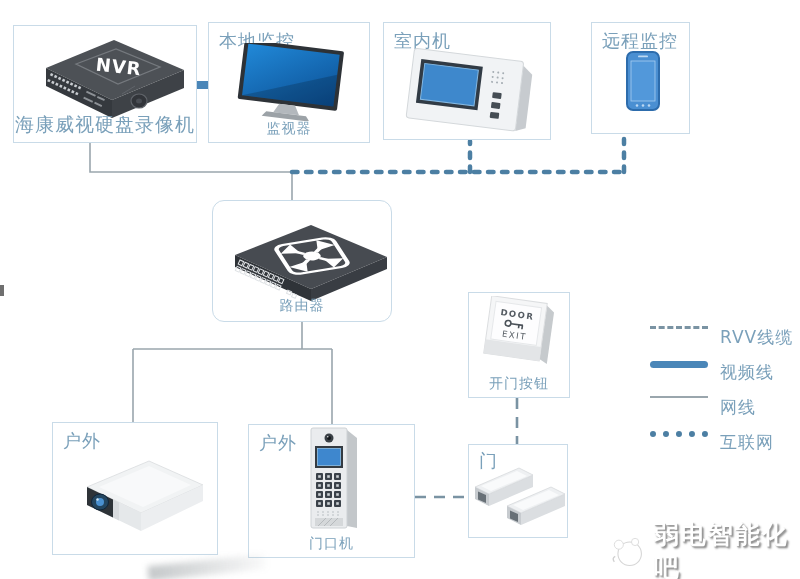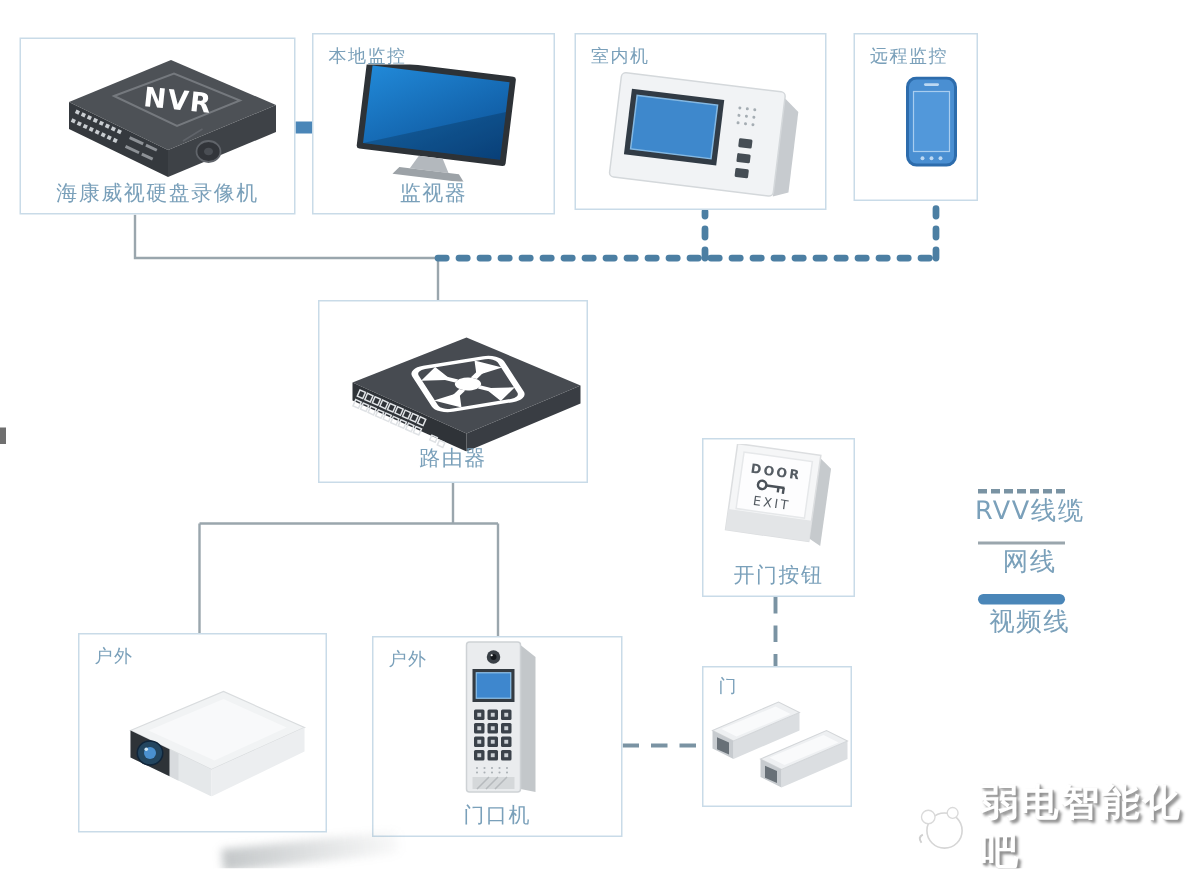--- a/index.html
+++ b/index.html
@@ -6,30 +6,30 @@
   *{box-sizing:border-box;}
   .canvas{
     position:relative;width:800px;height:579px;background:#ffffff;overflow:hidden;
     font-family:"DejaVu Sans","Liberation Sans",sans-serif;
   }
   .wires{position:absolute;left:0;top:0;width:800px;height:579px;}
   .node{
     position:absolute;background:#ffffff;border:1px solid #c9dbe8;
   }
   .node-title{
-    position:absolute;top:6px;left:10px;font-size:12px;color:#7aa0ba;letter-spacing:1px;
+    position:absolute;top:6px;left:10px;font-size:18px;color:#7aa0ba;letter-spacing:1px;
   }
   .node-label{
     position:absolute;bottom:4px;left:0;right:0;text-align:center;
     font-size:14px;color:#7aa0ba;letter-spacing:1px;white-space:nowrap;
   }
   .dev{position:absolute;}
   
   .legend{position:absolute;left:650px;top:326px;}
-  .legend-row{display:flex;align-items:center;height:35px;flex-direction:column;}
+  .legend-row{display:flex;align-items:flex-start;height:35px;}
   .legend-sample{width:58px;margin-right:12px;}
   .leg-dashed{height:0;border-top:3px dashed #7a93a3;}
   .leg-thin{height:0;border-top:2px solid #9aa6ad;}
   .leg-thick{height:7px;background:#4a86b8;border-radius:4px;}
   .leg-dotted{height:0;border-top:6px dotted #4c7fa3;}
   .legend-label{font-size:17px;color:#7aa0ba;letter-spacing:1px;}
   
   .watermark{position:absolute;left:608px;top:518px;display:flex;align-items:center;}
   .wm-text{
     font-size:25px;font-weight:bold;color:#ffffff;letter-spacing:2px;margin-left:6px;
@@ -90,21 +90,21 @@
           <rect x="40" y="1" width="10" height="2"></rect>
             <rect x="52" y="1" width="8" height="2"></rect>
           <rect x="40" y="7.5" width="10" height="2"></rect>
             <rect x="52" y="7.5" width="8" height="2"></rect>
         </g>
       </g>
       <ellipse cx="121" cy="73" rx="8" ry="7" fill="#32353a" stroke="#60646a" stroke-width="1.2"></ellipse>
       <ellipse cx="121" cy="73" rx="3" ry="2.5" fill="#4a4e54"></ellipse>
       <path d="M104,66 L117,58" stroke="#60646a" stroke-width="1" fill="none"></path>
     </svg>
-    <div class="node-label" style="font-size:14px;">海康威视硬盘录像机</div>
+    <div class="node-label" style="font-size:19px;">海康威视硬盘录像机</div>
   </div>
 
   <div class="node" style="left:208px;top:22px;width:162px;height:121px;">
     <div class="node-title">本地监控</div>
     <svg class="dev" style="left:6px;top:20px;" width="150" height="78" viewBox="0 0 150 78">
       <defs>
         <linearGradient id="scr" x1="0" y1="0" x2="1" y2="1">
           <stop offset="0" stop-color="#2189d8"></stop>
             <stop offset="1" stop-color="#0b4e93"></stop>
         </linearGradient>
@@ -141,33 +141,33 @@
         </g>
         <g fill="#454d54">
           <rect x="105" y="42" width="9" height="6" rx="1"></rect>
           <rect x="105" y="52" width="9" height="6" rx="1"></rect>
           <rect x="105" y="62" width="9" height="6" rx="1"></rect>
         </g>
       </g>
     </svg>
   </div>
 
-  <div class="node" style="left:569px;top:22px;width:83px;height:112px;">
+  <div class="node" style="left:591px;top:22px;width:99px;height:112px;">
     <div class="node-title">远程监控</div>
     <svg class="dev" style="left:25px;top:28px;" width="52" height="62" viewBox="0 0 52 62">
       <rect x="10" y="1" width="32" height="58" rx="6" fill="#4a8fd2" stroke="#2d6cac" stroke-width="2"></rect>
       <rect x="14" y="10" width="24" height="40" fill="#5298da" stroke="#a8cdef" stroke-width="0.8"></rect>
       <rect x="21" y="4.5" width="10" height="1.8" rx="0.9" fill="#bcd8f2"></rect>
       <circle cx="20" cy="54.5" r="1.3" fill="#bcd8f2"></circle>
         <circle cx="26" cy="54.5" r="1.3" fill="#bcd8f2"></circle>
         <circle cx="32" cy="54.5" r="1.3" fill="#bcd8f2"></circle>
     </svg>
   </div>
 
-  <div class="node" style="left:212px;top:200px;width:180px;height:122px;">
+  <div class="node" style="left:212px;top:200px;width:180px;height:122px;border-radius:12px;">
     <svg class="dev" style="left:2px;top:4px;" width="176" height="96" viewBox="0 0 176 96">
       <polygon points="20,50 96,20 172,52 96,84" fill="#474b51"></polygon>
       <polygon points="20,50 96,84 96,96 20,62" fill="#2f3338"></polygon>
       <polygon points="96,84 172,52 172,64 96,96" fill="#393d43"></polygon>
       <g transform="translate(97,51) scale(1,0.5) rotate(-18)">
         <rect x="-30" y="-30" width="60" height="60" rx="9" fill="none" stroke="#ffffff" stroke-width="4.5"></rect>
         <g stroke="#ffffff" stroke-width="4.5" fill="#ffffff">
           <line x1="6" y1="6" x2="13" y2="13"></line>
             <polygon points="12,12 24,15 15,24"></polygon>
           <line x1="-6" y1="6" x2="-13" y2="13"></line>
@@ -319,26 +319,30 @@
       </g>
     </svg>
   </div>
 
   <div class="legend">
     <div class="legend-row">
       <div class="legend-sample leg-dashed"></div>
       <div class="legend-label">RVV线缆</div>
     </div>
     <div class="legend-row">
+      <div class="legend-sample leg-thick"></div>
+      <div class="legend-label">视频线</div>
+    </div>
+    <div class="legend-row">
       <div class="legend-sample leg-thin"></div>
       <div class="legend-label">网线</div>
     </div>
     <div class="legend-row">
-      <div class="legend-sample leg-thick"></div>
-      <div class="legend-label">视频线</div>
+      <div class="legend-sample leg-dotted"></div>
+      <div class="legend-label">互联网</div>
     </div>
   </div>
 
   <div class="watermark">
     <svg width="44" height="44" viewBox="0 0 44 44">
       <circle cx="24" cy="25" r="13" fill="#ffffff" stroke="#d6d6d6" stroke-width="1.2"></circle>
       <circle cx="12" cy="15" r="5" fill="#ffffff" stroke="#dadada" stroke-width="1"></circle>
       <circle cx="30" cy="12" r="4" fill="#ffffff" stroke="#dadada" stroke-width="1"></circle>
       <path d="M8,28 Q4,30 7,34" fill="none" stroke="#d0d0d0" stroke-width="1.5"></path>
     </svg>

